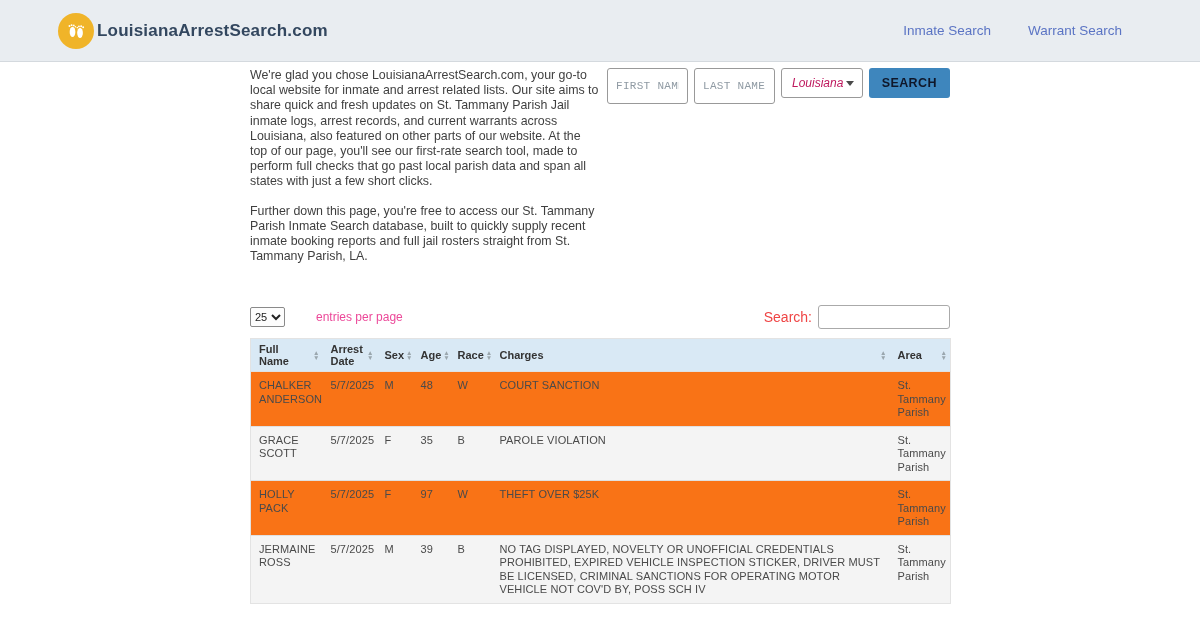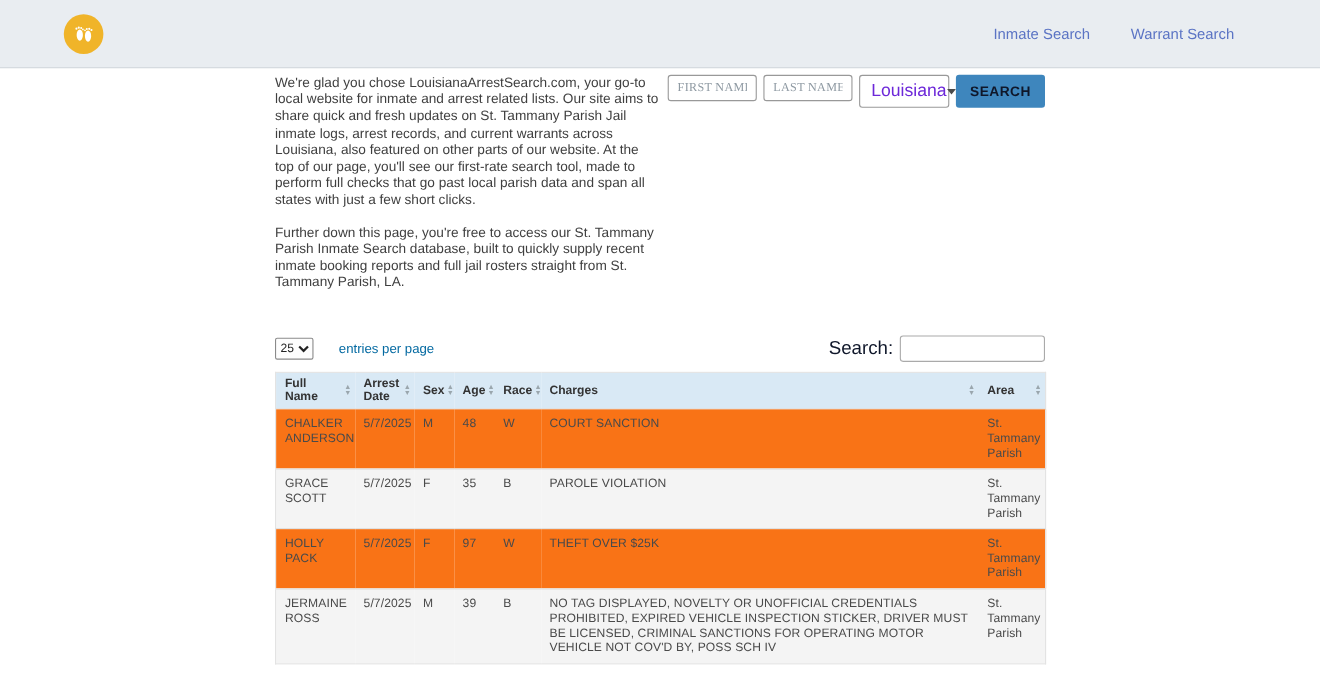--- a/index.html
+++ b/index.html
@@ -21,44 +21,44 @@
   .content { width:700px; margin-left:250px; padding-top:6px; }
   .top-cols { display:flex; gap:7px; }
   .col-left { width:350px; }
   .col-right { width:343px; }
 
   .page-title { font-size:17.5px; font-weight:normal; color:#343434; margin:8px 0 13px 0; }
   .col-left p { font-size:12.4px; line-height:15.2px; color:#3f3f3f; margin-bottom:14px; }
 
   .panel-heading { font-size:15px; font-weight:bold; color:#1f1f1f; margin:12px 0 14px 0; }
   .search-form { display:flex; gap:6px; }
-  .search-form input[type=text] { width:81px; height:24px; border:1px solid #999;
+  .search-form input[type=text] { width:81px; height:36px; border:1px solid #999;
     border-radius:3px; padding:0 8px; font-size:11px; color:#333;
-    font-family:Liberation Serif, serif; }
+    font-family:Liberation Mono, monospace; }
   .search-form input::placeholder { color:#8f9aa3; font-size:11px; letter-spacing:0.3px; }
   .state-select { width:82px; height:30px; border:1px solid #999; border-radius:3px;
     background:#fff; display:flex; align-items:center; justify-content:space-between;
     padding:0 8px 0 10px; cursor:pointer; }
-  .state-select .state-label { font-size:16px; color:#6d28d9; }
+  .state-select .state-label { font-size:12px; color:#be185d;font-style:italic; }
   .caret-down { width:0; height:0; border-left:4px solid transparent;
     border-right:4px solid transparent; border-top:5px solid #4a4a4a; }
   .search-btn { width:82px; height:30px; background:#3e86bd; border:none; border-radius:3px;
     color:#0f172a; font-size:12.5px; font-weight:bold; letter-spacing:0.4px; cursor:pointer;
     font-family:"Liberation Sans", sans-serif; }
   .sponsored { margin-top:17px; font-size:12.5px; color:#d4d4d4; }
 
   
   .table-controls { margin-top:27px; display:flex; align-items:center;
     justify-content:space-between; }
-  .left-controls { display:flex; align-items:center; gap:23px; }
+  .left-controls { display:flex; align-items:center; gap:7px; }
   .page-size { height:20px; font-size:11px; color:#222; border:1px solid #8a8a8a;
     border-radius:2px; background:#fdfdfd; font-family:"Liberation Sans", sans-serif; }
-  .entries-label { font-size:12px; color:#0369a1; }
+  .entries-label { font-size:12px; color:#ec4899;margin-left:24px; }
   .right-controls { display:flex; align-items:center; gap:6px; }
-  .search-label { font-size:17px; color:#0f172a; }
+  .search-label { font-size:14px; color:#ef4444; }
   .table-search { width:132px; height:24px; border:1px solid #aaa; border-radius:3px;
     padding:0 6px; font-size:12px; font-family:"Liberation Sans", sans-serif; }
 
   
   table.roster { width:700px; margin-top:9px; border-collapse:collapse; table-layout:fixed;
     border:1px solid #e3e3e3; }
   col.c-name{width:72px} col.c-date{width:54px} col.c-sex{width:36px}
   col.c-age{width:37px} col.c-race{width:42px} col.c-charges{width:398px}
   col.c-area{width:61px}
   thead th { background:#d9e9f5; height:25px; font-size:11px; color:#333; text-align:left;
@@ -86,20 +86,21 @@
           <circle cx="9.6" cy="5.9" r="1.0"></circle>
             <circle cx="11.3" cy="7.4" r="0.85"></circle>
           <ellipse cx="16.4" cy="14" rx="3.1" ry="5.6"></ellipse>
           <circle cx="13.4" cy="8.3" r="0.85"></circle>
             <circle cx="15.2" cy="7.0" r="1.0"></circle>
           <circle cx="17.6" cy="6.8" r="1.05"></circle>
             <circle cx="19.8" cy="7.9" r="1.05"></circle>
         </g>
       </svg>
     </span>
+    <span class="brand-text">LouisianaArrestSearch.com</span>
   </div>
   <div class="top-nav">
     <a>Inmate Search</a>
     <a>Warrant Search</a>
   </div>
 </div>
 
 <div class="content">
 
   <div class="top-cols">

